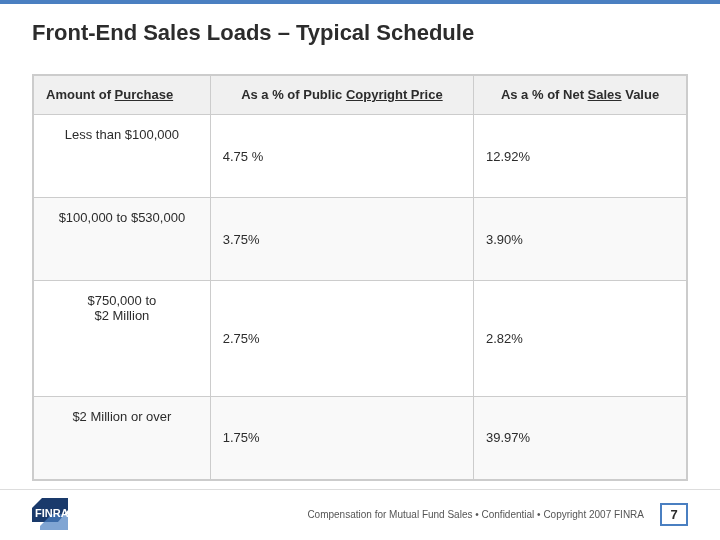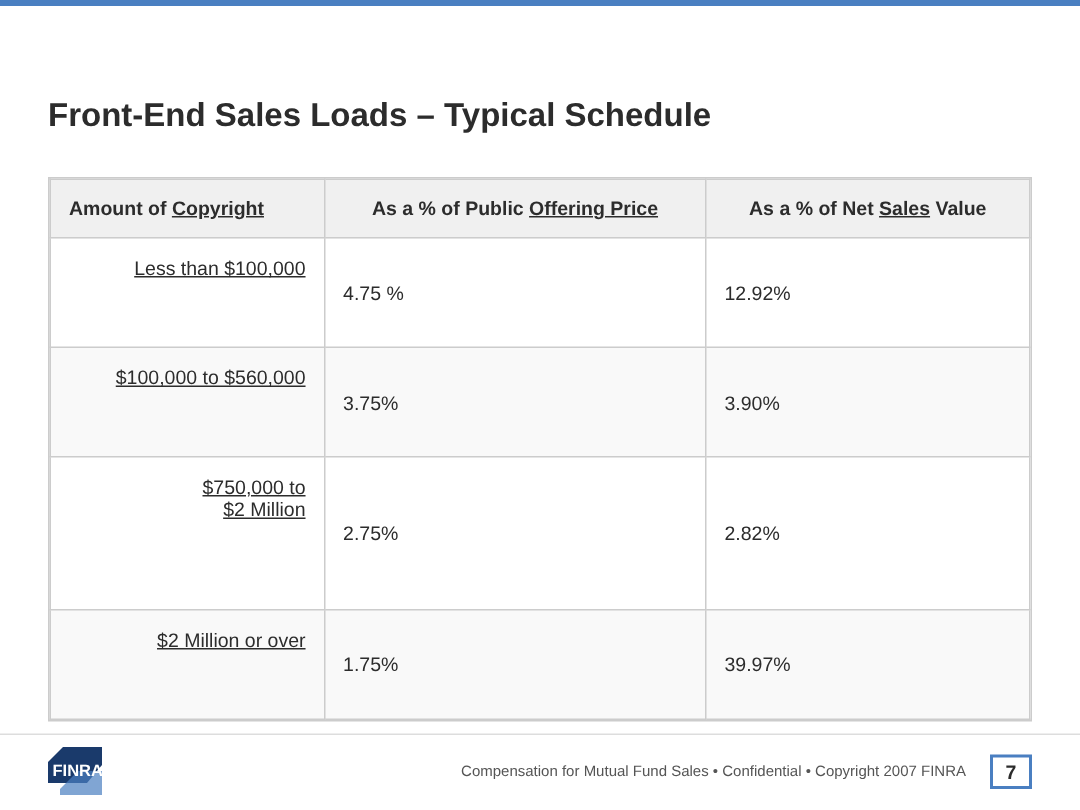--- a/index.html
+++ b/index.html
@@ -25,21 +25,20 @@
     .header {
       background: #ffffff;
       border-top: 4px solid #4a7fc1;
       padding: 16px 32px 12px 32px;
     }
 
     .header-title {
       font-size: 22px;
       font-weight: bold;
       color: #2c2c2c;
-      margin-top: 44px;
     }
 
     .content {
       flex: 1;
       padding: 16px 32px 8px 32px;
       display: flex;
       flex-direction: column;
     }
 
     .table-container {
@@ -83,25 +82,24 @@
     tbody td {
       border: 1px solid #cccccc;
       padding: 10px 12px;
       text-align: left;
       font-size: 13px;
       color: #2c2c2c;
       vertical-align: middle;
     }
 
     tbody td:first-child {
-      text-align: right;
+      text-align: center;
       font-weight: normal;
       vertical-align: top;
       padding-top: 12px;
-      text-decoration: underline;
     }
 
     .underline {
       text-decoration: underline;
     }
 
     .footer {
       display: flex;
       align-items: center;
       justify-content: space-between;
@@ -141,38 +139,38 @@
   <div class="header">
     <div class="header-title">Front-End Sales Loads – Typical Schedule</div>
   </div>
 
   <div class="content">
     <div class="table-container">
       <table>
         <thead>
           <tr>
             <th>
-              Amount of <span class="underline">Copyright</span>
+              Amount of <span class="underline">Purchase</span>
             </th>
             <th>
-              As a % of Public <span class="underline">Offering Price</span>
+              As a % of Public <span class="underline">Copyright Price</span>
             </th>
             <th>
               As a % of Net <span class="underline">Sales</span> Value
             </th>
           </tr>
         </thead>
         <tbody>
           <tr>
             <td>Less than $100,000</td>
             <td>4.75 %</td>
             <td>12.92%</td>
           </tr>
           <tr>
-            <td>$100,000 to $560,000</td>
+            <td>$100,000 to $530,000</td>
             <td>3.75%</td>
             <td>3.90%</td>
           </tr>
           <tr>
             <td>
               $750,000 to<br>$2 Million
             </td>
             <td>2.75%</td>
             <td>2.82%</td>
           </tr>

